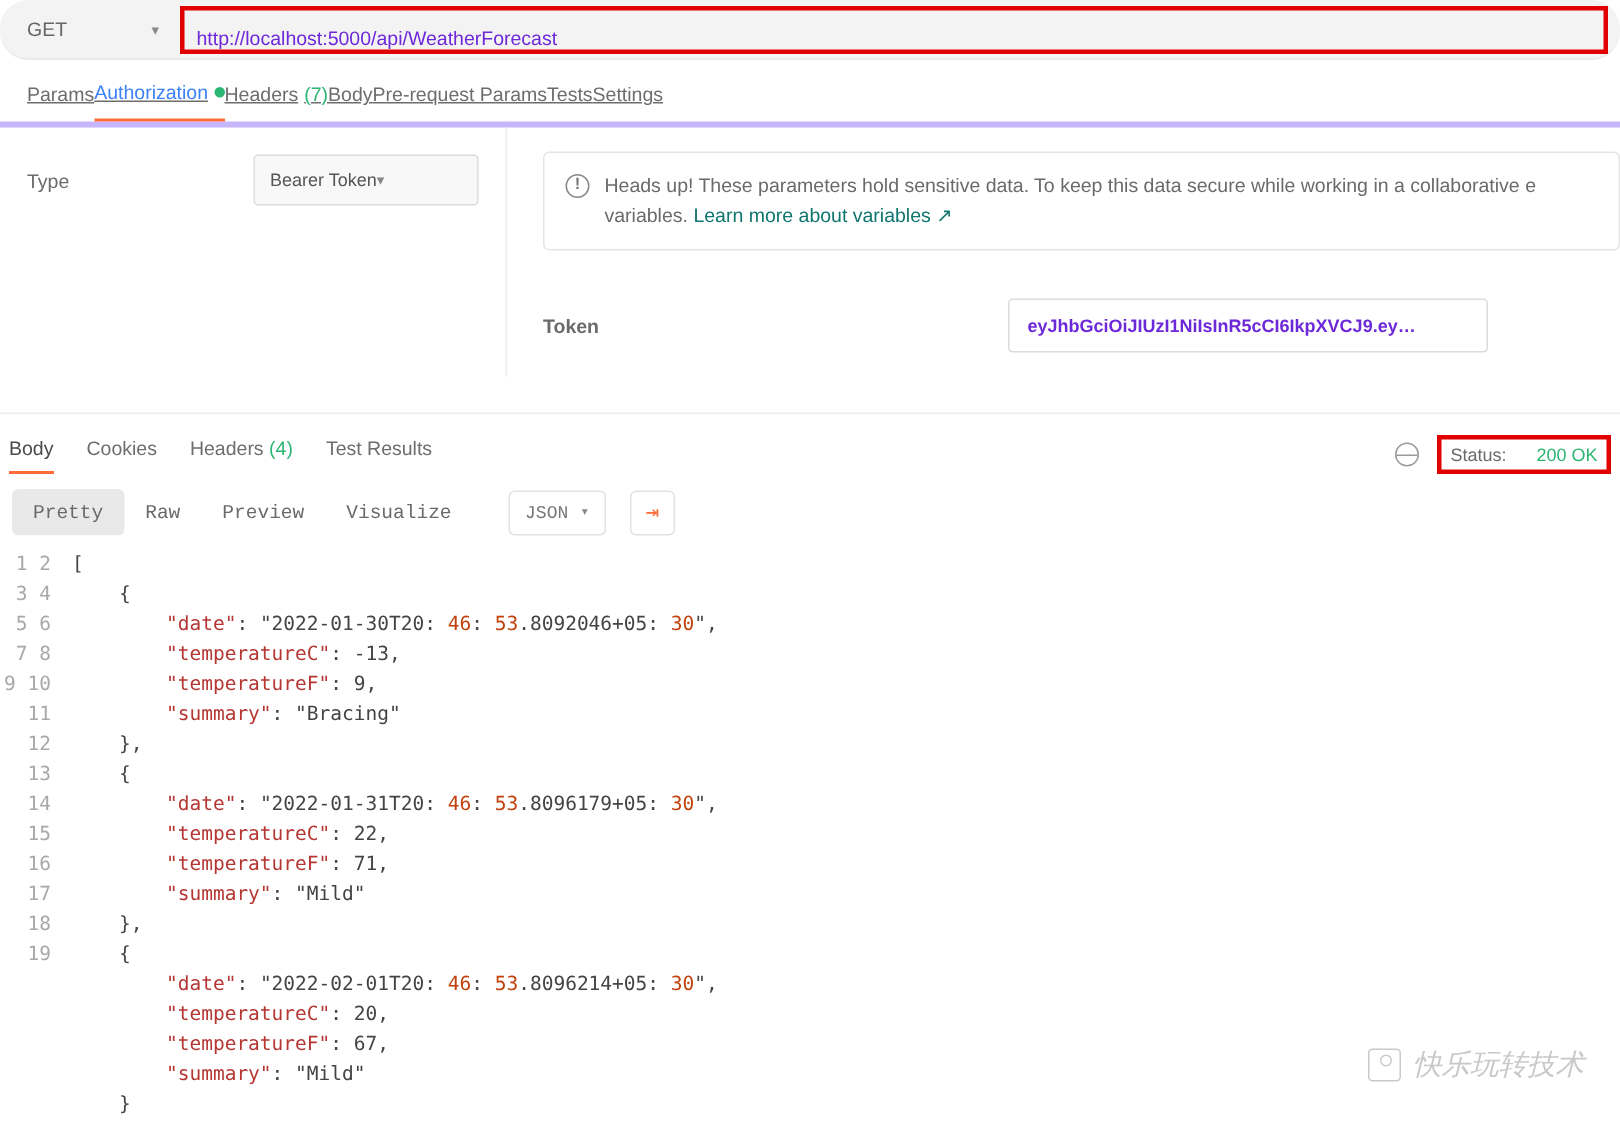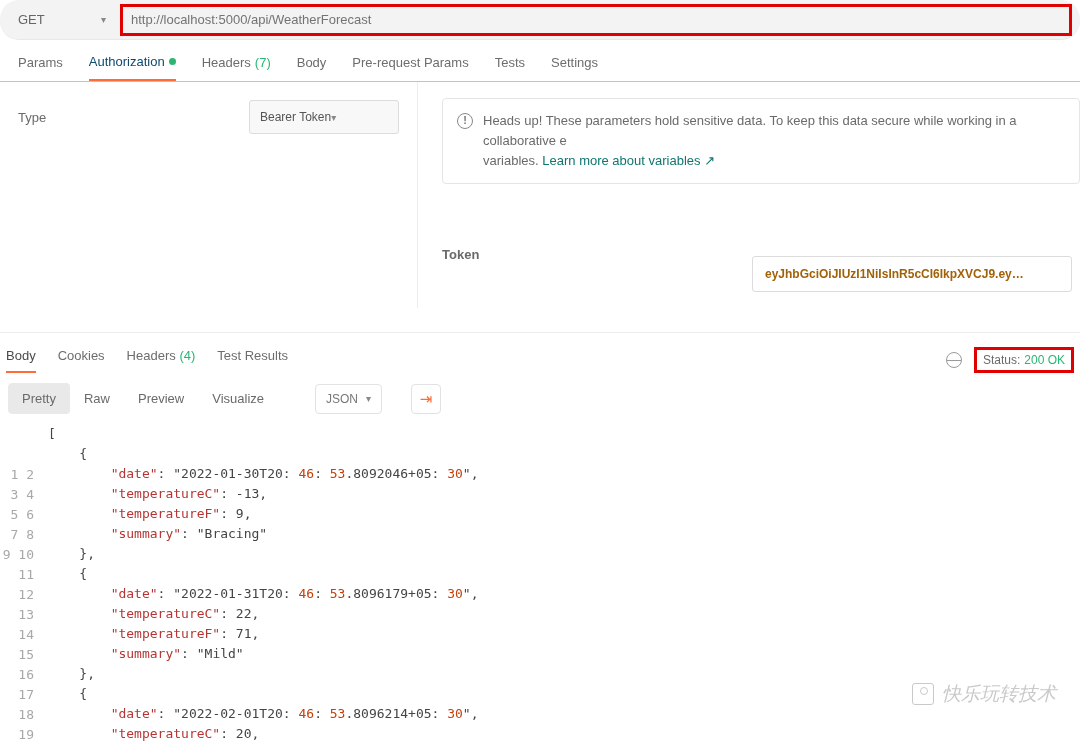--- a/index.html
+++ b/index.html
@@ -2,66 +2,66 @@
 <html><head>
 <meta charset="utf-8">
 <style>
   * { box-sizing: border-box; margin: 0; padding: 0; }
   body { font-family: -apple-system, BlinkMacSystemFont, "Segoe UI", Arial, sans-serif; font-size: 13px; color: #505050; background: #fff; width: 1080px; }
   .row { display: flex; align-items: center; border-radius: 19px; }
   
   .urlbar { height: 40px; background: #f3f3f3; border-bottom: 1px solid #e8e8e8; padding: 0 4px; }
   .method-select { width: 112px; height: 32px; display: flex; align-items: center; justify-content: space-between; padding: 0 10px 0 14px; color: #666; font-size: 13px; }
   .caret { font-size: 10px; color: #888; }
-  .url-input { flex: 1; margin: 3px 4px; border: 3px solid #e00000; background:#f3f3f3; display:flex; align-items:center; padding: 0 8px; height: 32px; color:#737373; }
+  .url-input { flex: 1; margin: 3px 4px; border: 3px solid #e00000; background:#f3f3f3; display:flex; align-items:flex-end; padding: 0 8px; height: 32px; color:#6d28d9; }
   
-  .req-tabs { display:flex; gap: 26px; padding: 14px 18px 0 18px; border-bottom: 1px solid #c4b5fd; color:#6d6d6d; font-size:13px; }
+  .req-tabs { display:flex; padding: 14px 18px 0 18px; border-bottom: 4px solid #c4b5fd; color:#6d6d6d; font-size:13px;text-decoration:underline; }
   .req-tab { padding-bottom: 10px; cursor:pointer; display:flex; align-items:center; gap:4px; }
-  .req-tab.active { border-bottom: 2px solid #ff6c37; color:#0c4a6e; }
+  .req-tab.active { border-bottom: 2px solid #ff6c37; color:#3b82f6; }
   .green-dot { width:7px; height:7px; border-radius:50%; background:#2bb673; display:inline-block; }
   .cnt { color:#2bb673; }
   
   .auth-area { display:flex; }
-  .auth-left { width: 418px; border-right:1px solid #ededed; padding: 18px; }
+  .auth-left { width: 338px; border-right:1px solid #ededed; padding: 18px; }
   .typedrow { display:flex; align-items:center; justify-content:space-between; margin-bottom: 28px; }
   .typedrow .lbl { color:#6a6a6a; }
   .type-dd { width:150px; height:34px; border:1px solid #dcdcdc; border-radius:3px; background:#f8f8f8; display:flex; align-items:center; padding:0 10px; color:#555; font-size:12px;}
   .desc { color:#777; line-height:1.6; font-size:13px; }
   .link { color:#0f766e; cursor:pointer; }
   .auth-right { flex:1; padding: 16px 0 16px 24px; }
   .banner { border:1px solid #e5e5e5; border-radius:4px; padding: 12px 14px; display:flex; gap:10px; color:#6a6a6a; line-height:1.55; }
   .info-ic { width:16px; height:16px; border:1.5px solid #888; border-radius:50%; display:flex; align-items:center; justify-content:center; font-size:11px; font-weight:bold; color:#777; flex-shrink:0; margin-top:2px;}
   .token-row { display:flex; align-items:center; margin-top: 32px; font-weight: bold; }
   .token-lbl { width: 310px; color:#6a6a6a; }
-  .token-inp { width: 320px; height:36px; border:1px solid #dcdcdc; border-radius:3px; padding:0 12px; color:#a16207; font-size:12px; display:flex; align-items:center; overflow:hidden; white-space:nowrap;margin-top:40px; }
+  .token-inp { width: 320px; height:36px; border:1px solid #dcdcdc; border-radius:3px; padding:0 12px; color:#6d28d9; font-size:12px; display:flex; align-items:center; overflow:hidden; white-space:nowrap; }
   
   .resp-bar { display:flex; align-items:center; justify-content:space-between; padding: 14px 6px 0 6px; border-top:1px solid #ededed; margin-top: 24px;}
   .resp-tabs { display:flex; gap:22px; }
   .resp-tab { padding-bottom:8px; cursor:pointer; color:#6d6d6d; }
   .resp-tab.active { border-bottom:2px solid #ff6c37; color:#4a4a4a;}
   .resp-meta { display:flex; align-items:center; gap:12px; color:#888;}
-  .status-box { border:3px solid #e00000; padding: 3px 6px; color:#6a6a6a; font-size:12px; display:flex; gap:4px;}
+  .status-box { border:3px solid #e00000; padding: 3px 6px; color:#6a6a6a; font-size:12px; display:flex; gap:20px;}
   .status-ok { color:#2bb673; }
   .globe { width:16px; height:16px; border:1.4px solid #9a9a9a; border-radius:50%; position:relative; }
   .globe:before{content:"";position:absolute;width:100%;border-top:1px solid #9a9a9a;top:50%;left:0;}
   
-  .fmt-bar { display:flex; align-items:center; gap:13px; padding: 10px 8px; }
+  .fmt-bar { display:flex; align-items:center; gap:0; padding: 10px 8px; font-family: Liberation Mono, monospace; }
   .seg { display:flex; border-radius:4px; overflow:hidden; }
   .seg .btn { padding: 8px 14px; color:#6a6a6a; cursor:pointer; font-size:13px;}
   .seg .btn.active { background:#e9e9e9; border-radius:4px;}
   .fmt-dd { margin-left: 24px; border:1px solid #e2e2e2; border-radius:4px; padding: 7px 10px; color:#777; display:flex; align-items:center; gap:8px; font-size:12px;}
   .linewrap { margin-left: 16px; width:30px; height:30px; border:1px solid #e2e2e2; border-radius:4px; display:flex; align-items:center; justify-content:center; color:#ff6c37; font-size:15px;}
   
   .code { display:grid; grid-template-columns: 48px 1fr; font-family: Consolas, Menlo, monospace; font-size: 13px; line-height: 20px; padding-bottom:6px;}
-  .gutter { text-align:right; color:#a8a8a8; padding-right: 14px; margin-top: 41px;}
+  .gutter { text-align:right; color:#a8a8a8; padding-right: 14px;}
   .src { white-space:pre; color:#444;}
   .k { color:#b53633; } 
   .n { color:#c2410c; } 
   .p { color:#444; }
-  .watermark { position:fixed; right:24px; bottom:42px; color:#c9c9c9; font-size:19px; display:flex; align-items:center; gap:8px; font-style:italic;}
+  .watermark { position:fixed; right:24px; bottom:26px; color:#c9c9c9; font-size:19px; display:flex; align-items:center; gap:8px; font-style:italic;}
   .wm-ic { width:22px;height:22px;border:1.6px solid #c9c9c9;border-radius:3px;position:relative;}
   .wm-ic:after{content:"";position:absolute;width:6px;height:6px;border:1.6px solid #c9c9c9;border-radius:50%;top:3px;left:7px;}
 </style>
 </head>
 <body>
 
 <div class="row urlbar">
   <div class="method-select">
     <span>GET</span>
     <span class="caret">▾</span>

